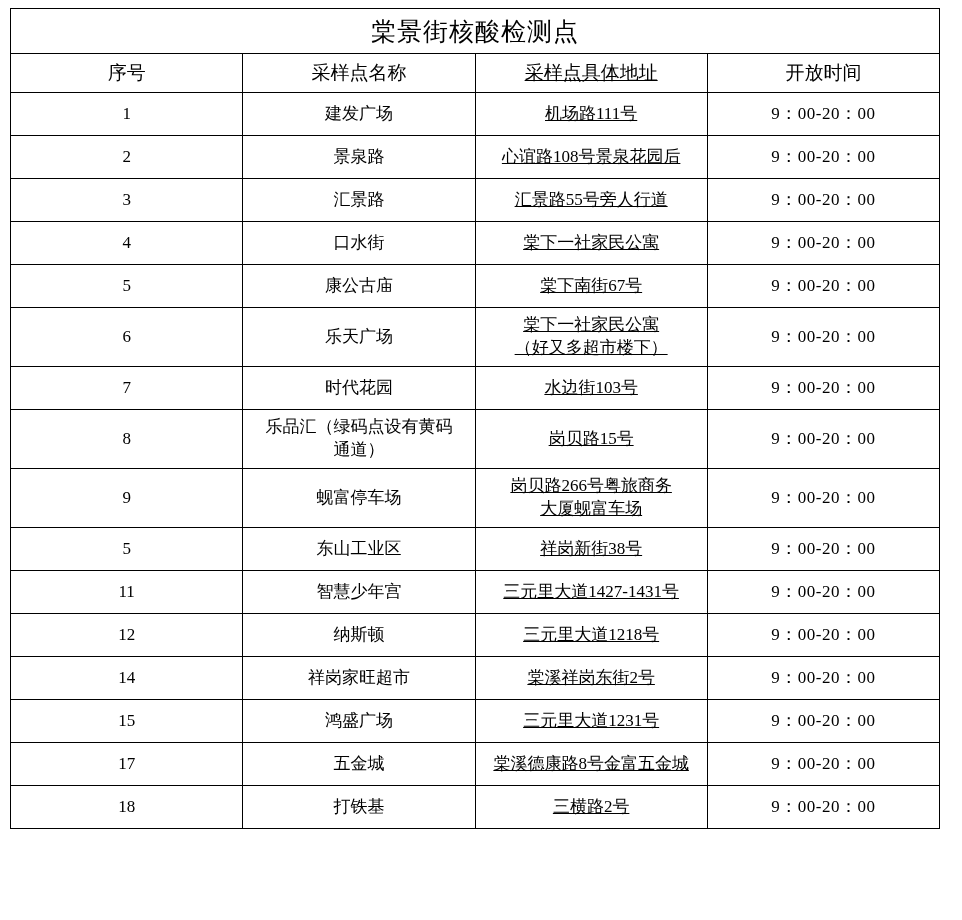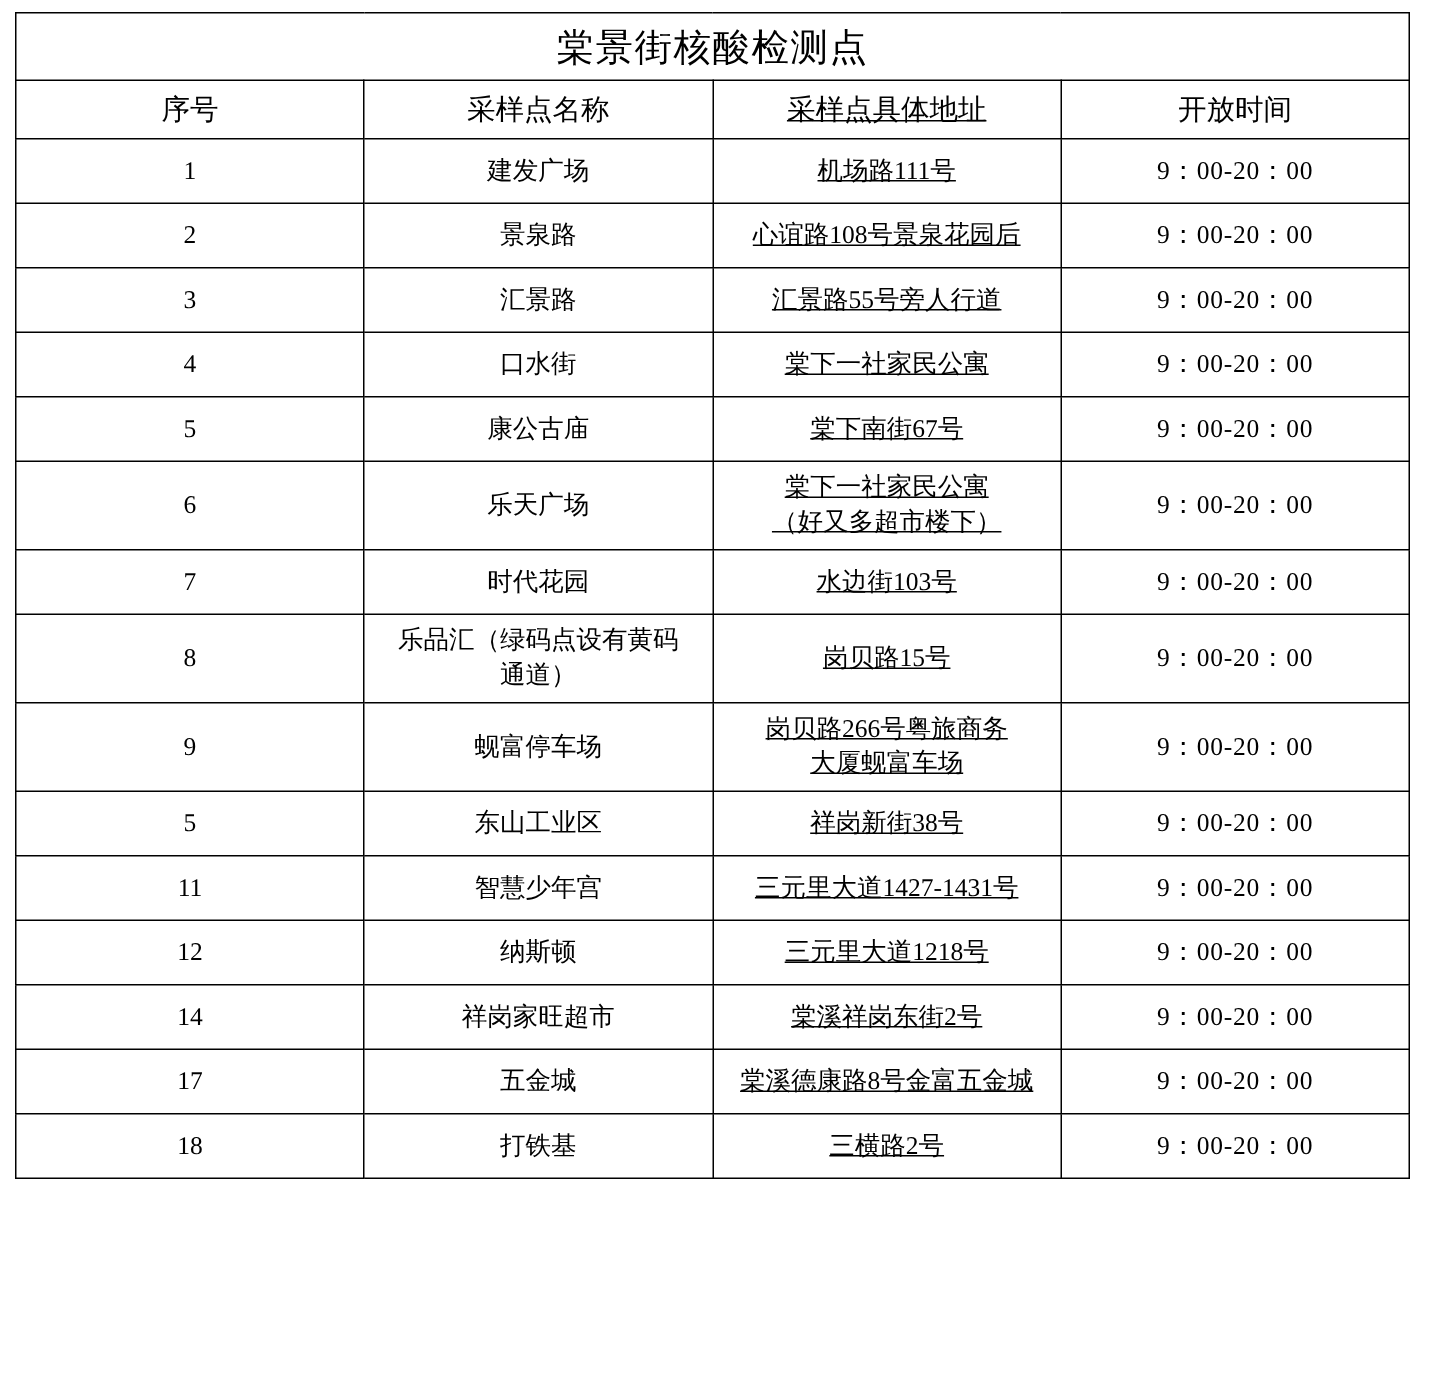--- a/index.html
+++ b/index.html
@@ -175,20 +175,26 @@
       </tr>
 
 
       <tr>
         <td class="body-cell col-idx">14</td>
         <td class="body-cell col-name">祥岗家旺超市</td>
         <td class="body-cell col-addr">棠溪祥岗东街2号</td>
         <td class="body-cell col-time time-text">9：00-20：00</td>
       </tr>
 
+      <tr>
+        <td class="body-cell col-idx">15</td>
+        <td class="body-cell col-name">鸿盛广场</td>
+        <td class="body-cell col-addr">三元里大道1231号</td>
+        <td class="body-cell col-time time-text">9：00-20：00</td>
+      </tr>
 
 
       <tr>
         <td class="body-cell col-idx">17</td>
         <td class="body-cell col-name">五金城</td>
         <td class="body-cell col-addr">棠溪德康路8号金富五金城</td>
         <td class="body-cell col-time time-text">9：00-20：00</td>
       </tr>
 
       <tr>

